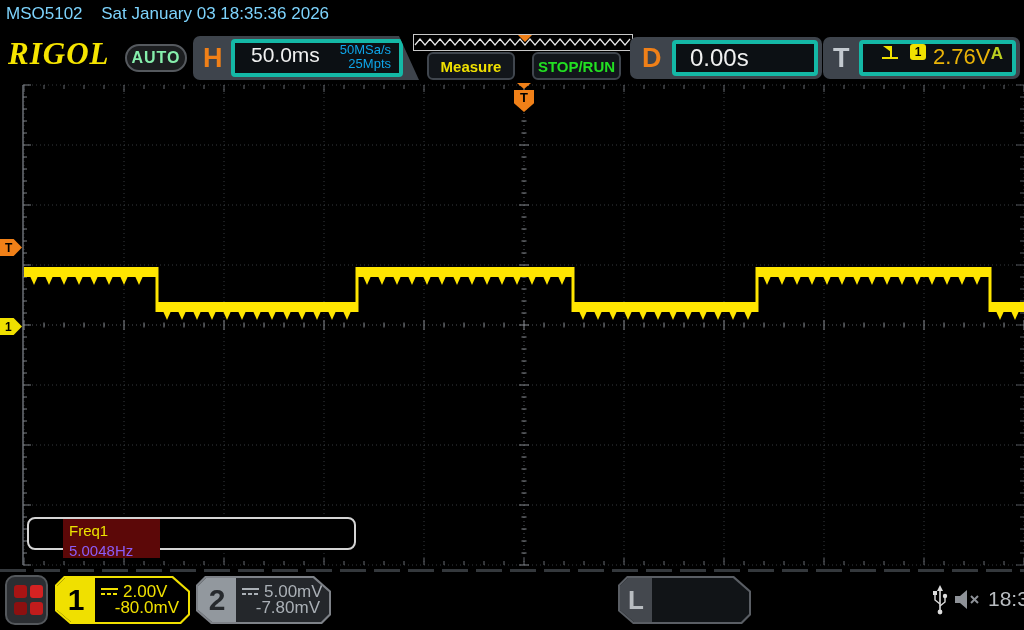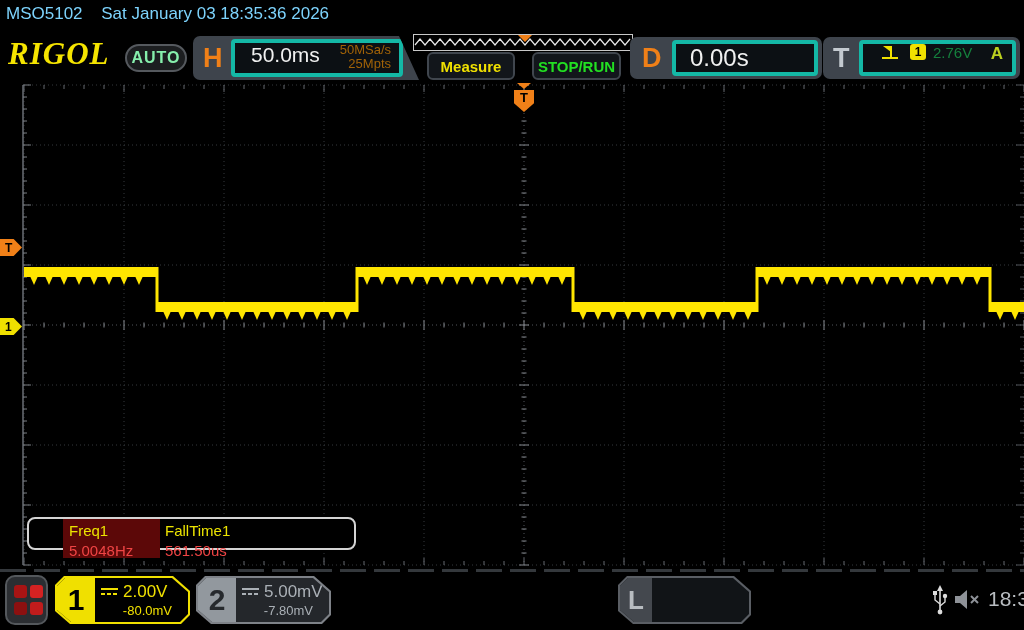--- a/index.html
+++ b/index.html
@@ -19,40 +19,40 @@
                 display:flex; align-items:center; justify-content:center; letter-spacing:1px; }
   .tab { position:absolute; background:#3e444c; border-radius:7px; }
   .tab-letter { position:absolute; font-weight:bold; font-size:27px; line-height:1; }
   .tab-inner { position:absolute; background:#0c1014; border-radius:4px; border:4px solid #14b8a6;
                display:flex; }
   .h-tab { left:193px; top:36px; width:226px; height:44px;
            clip-path:polygon(0 0, 206px 0, 226px 44px, 0 44px); border-radius:7px 0 0 7px; }
   .h-letter { left:10px; top:9px; color:#f08018; }
   .h-inner { left:38px; top:3px; width:172px; height:38px; }
   .h-timebase { color:#f0f0f0; font-size:21px; margin-left:16px; }
-  .h-rate { margin-left:auto; margin-right:8px; text-align:right; color:#a16207; font-size:13px; line-height:14px; }
+  .h-rate { margin-left:auto; margin-right:8px; text-align:right; color:#0ea5e9; font-size:13px; line-height:14px; }
   .preview-strip { position:absolute; left:413px; top:34px; width:220px; height:17px; background:#000;
                    border:1px solid #c8c8c8; }
   .preview-tri { position:absolute; left:104px; top:0; width:0; height:0;
                  border-left:7px solid transparent; border-right:7px solid transparent; border-top:7px solid #f08018; }
   .hdr-btn { position:absolute; top:52px; height:28px; background:#12161b; border:2px solid #40464e;
              border-radius:6px; font-weight:bold; font-size:15px; display:flex; align-items:center; justify-content:center; }
   .measure-btn { left:427px; width:88px; color:#f0e000; }
   .stoprun-btn { left:532px; width:89px; color:#22e022; }
   .d-tab { left:630px; top:37px; width:192px; height:42px; }
   .d-letter { left:12px; top:8px; color:#f08018; }
   .d-inner { left:42px; top:3px; width:146px; height:36px; }
   .d-value { color:#f0f0f0; font-size:24px; margin-left:14px; }
   .t-tab { left:823px; top:37px; width:197px; height:42px; }
   .t-letter { left:10px; top:8px; color:#c4cad0; }
   .t-inner { left:36px; top:3px; width:157px; height:36px; }
   .trig-src-badge { width:16px; height:16px; background:#f0e000; color:#000; border-radius:3px;
                     font-weight:bold; font-size:12px; display:flex; align-items:center; justify-content:center;
                     margin-left:10px; }
-  .trig-level { color:#15803d; font-size:15px; margin-left:7px; }
+  .trig-level { color:#eab308; font-size:22px; margin-left:7px; }
   .trig-sweep { color:#bcd020; font-weight:bold; font-size:17px; margin-left:auto; margin-right:9px; }
 
   
   #grat { position:absolute; left:0; top:84px; }
   .lmarker { position:absolute; left:0; width:22px; height:17px; color:#000; font-weight:bold; font-size:12px;
              display:flex; align-items:center; padding-left:5px;
              clip-path:polygon(0 0, 62% 0, 100% 50%, 62% 100%, 0 100%); }
   .trig-lmarker { top:239px; background:#f08018; }
   .ch1-lmarker  { top:318px; background:#f0e000; }
   .tpos-tri   { position:absolute; left:517px; top:83px; width:0; height:0;
@@ -60,36 +60,36 @@
   .tpos-badge { position:absolute; left:514px; top:90px; width:20px; height:22px; background:#f08018;
                 clip-path:polygon(0 0, 100% 0, 100% 60%, 50% 100%, 0 60%);
                 color:#000; font-weight:bold; font-size:13px; text-align:center; line-height:16px; }
 
   
   .meas-panel { position:absolute; left:27px; top:517px; width:329px; height:33px; background:#000;
                 border:2px solid #d4d4d4; border-radius:8px; }
   .meas-red { position:absolute; left:34px; top:0; width:97px; height:39px; background:#5c0808; }
   .meas-col { position:absolute; top:3px; width:94px; }
   .meas-label { font-size:15px; color:#ece400; }
-  .meas-value { font-size:15px; color:#ef4444; margin-top:3px; }
+  .meas-value { font-size:15px; color:#8b5cf6; margin-top:3px; }
 
   
   .sep-dashes { position:absolute; left:0; top:569px; width:1024px; height:3px;
                 background:repeating-linear-gradient(90deg,#34383c 0 26px, transparent 26px 34px); }
   .menu-btn { position:absolute; left:5px; top:575px; width:43px; height:50px; background:#2b2e32;
               border:2px solid #54585c; border-radius:10px; }
   .menu-sq { position:absolute; width:13px; height:13px; border-radius:3px; }
   .badge { position:absolute; top:576px; height:48px;
            clip-path:polygon(9px 0, calc(100% - 17px) 0, 100% 15px, 100% calc(100% - 9px), calc(100% - 9px) 100%, 15px 100%, 0 calc(100% - 13px), 0 9px); }
   .badge-inner { position:absolute; inset:2px;
            clip-path:polygon(8px 0, calc(100% - 16px) 0, 100% 14px, 100% calc(100% - 8px), calc(100% - 8px) 100%, 14px 100%, 0 calc(100% - 12px), 0 8px); }
   .badge-tab { position:absolute; left:0; top:0; bottom:0; width:38px; display:flex; align-items:center;
                justify-content:center; font-weight:bold; font-size:30px; }
   .badge-scale { position:absolute; left:66px; top:4px; font-size:17px; }
-  .badge-offset { position:absolute; right:16px; bottom:4px; font-size:13px; }
+  .badge-offset { position:absolute; right:9px; bottom:4px; font-size:17px; }
   .coupling-icon { position:absolute; left:44px; top:10px; width:17px; }
   .coupling-icon .solid { height:2px; }
   .coupling-icon .dashed { margin-top:3px; height:2px;
         background:repeating-linear-gradient(90deg, currentColor 0 4px, transparent 4px 6px); }
   .ch1-badge { left:55px; width:135px; background:#f0e000; }
   .ch1-badge .badge-inner { background:#000; }
   .ch1-badge .badge-tab { background:#f0e000; color:#000; }
   .ch1-badge .txt { color:#f0e000; }
   .ch2-badge { left:196px; width:135px; background:#7e8288; }
   .ch2-badge .badge-inner { background:#24272b; }
@@ -541,24 +541,20 @@
   </div>
   <div class="tpos-tri"></div>
   <div class="tpos-badge">T</div>
 
   <div class="meas-panel">
     <div class="meas-red"></div>
     <div class="meas-col" style="left:40px">
       <div class="meas-label">Freq1</div>
       <div class="meas-value">5.0048Hz</div>
     </div>
-    <div class="meas-col" style="left:136px">
-      <div class="meas-label">FallTime1</div>
-      <div class="meas-value">561.50us</div>
-    </div>
   </div>
 
   <div class="sep-dashes"></div>
 
   <div class="menu-btn">
     <div class="menu-sq" style="left:7px;top:8px;background:#a81414"></div>
     <div class="menu-sq" style="left:23px;top:8px;background:#d42222"></div>
     <div class="menu-sq" style="left:7px;top:25px;background:#8c1010"></div>
     <div class="menu-sq" style="left:23px;top:25px;background:#c01c1c"></div>
   </div>

